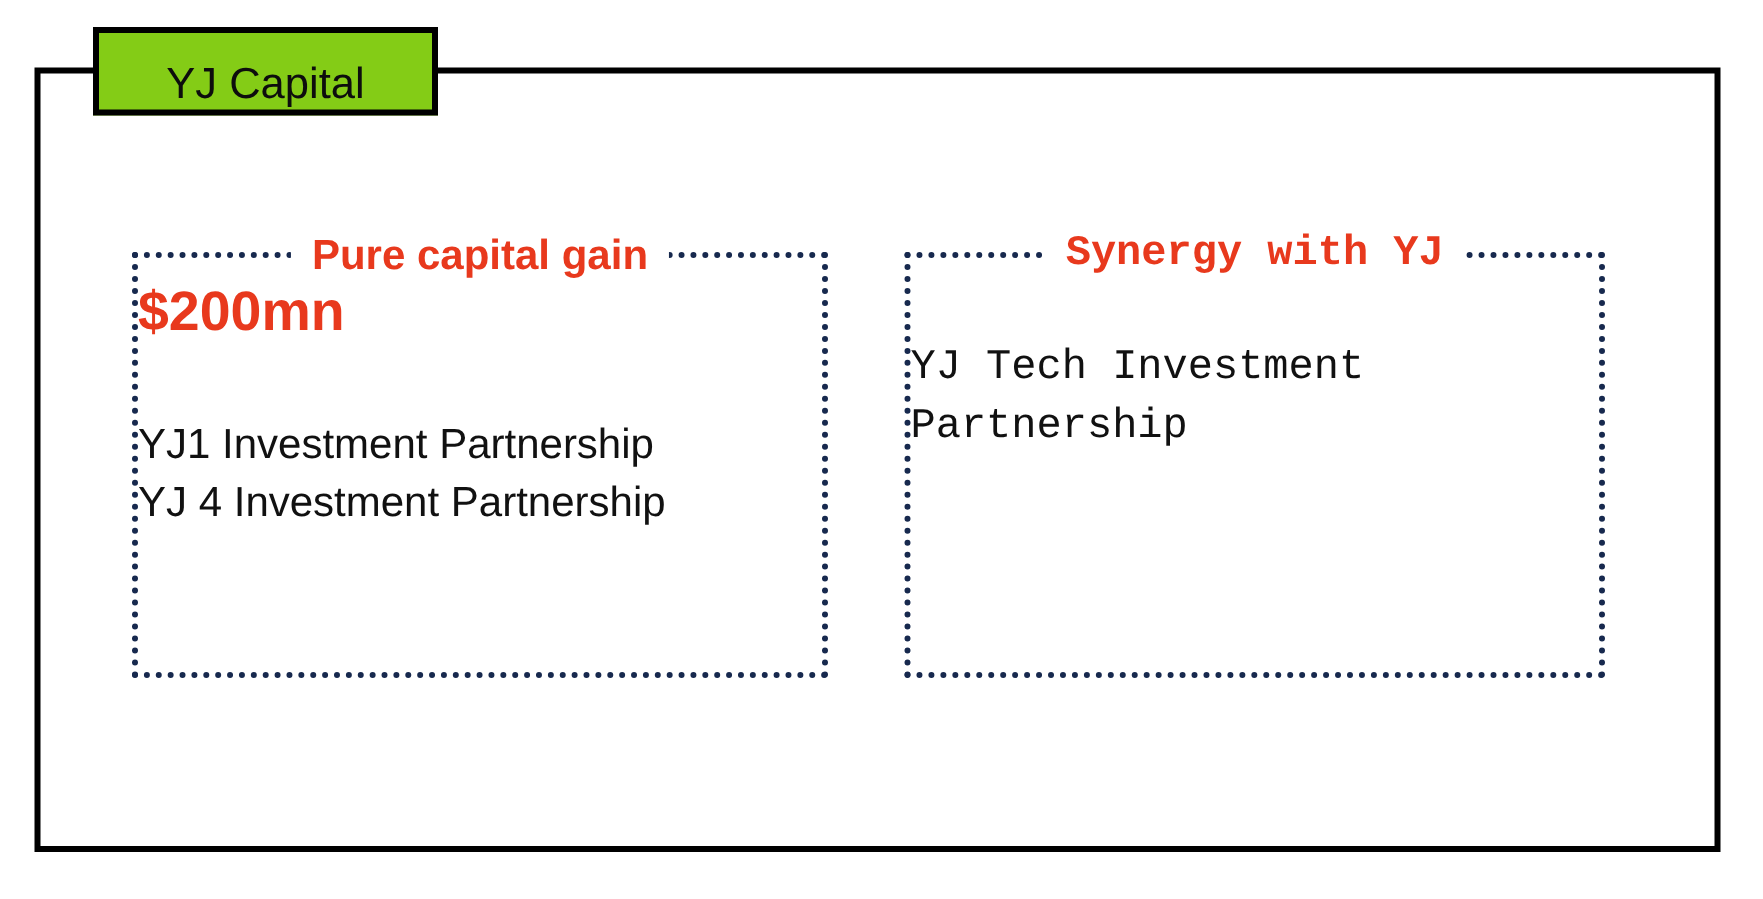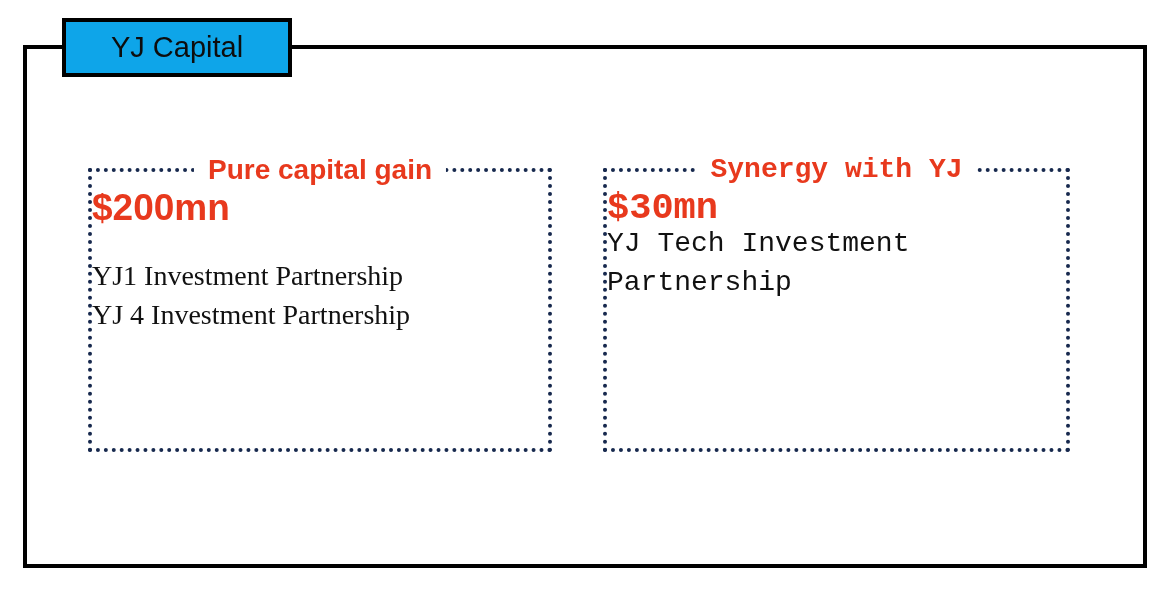--- a/index.html
+++ b/index.html
@@ -26,23 +26,23 @@
     background: #ffffff;
   }
   .tab {
     position: absolute;
     left: 62px;
     top: 18px;
     width: 230px;
     height: 59px;
     border: 4px solid #000000;
     box-sizing: border-box;
-    background: #0ea5e9;
+    background: #84cc16;
     display: flex;
-    align-items: center;
+    align-items: flex-end;
     justify-content: center;
     font-size: 29px;
     color: #0d0d0d;
     z-index: 2;
   }
   .dotted-box {
     position: absolute;
     top: 168px;
     height: 284px;
     border: 4px dotted #17294e;
@@ -78,22 +78,22 @@
     font-size: 37px;
     line-height: 32px;
     font-weight: bold;
     color: #e8391d;
   }
   .box-body {
     font-size: 28px;
     line-height: 39px;
     color: #111111;
   }
-  .left-group .box-body  { margin-top: 32px; font-family: Liberation Serif, serif; }
-  .right-group .box-body { }
+  .left-group .box-body  { margin-top: 52px; }
+  .right-group .box-body { margin-top: 54px; }
 </style>
 </head>
 <body>
 
 <div class="canvas">
 
   <div class="outer-box"></div>
 
   <div class="tab">
     <span>YJ Capital</span>
@@ -103,19 +103,18 @@
     <div class="box-title">Pure capital gain</div>
     <div class="box-amount">$200mn</div>
     <div class="box-body">
       <div class="entity">YJ1 Investment Partnership</div>
       <div class="entity">YJ 4 Investment Partnership</div>
     </div>
   </div>
 
   <div class="dotted-box right-group">
     <div class="box-title">Synergy with YJ</div>
-    <div class="box-amount">$30mn</div>
     <div class="box-body">
       <div class="entity">YJ Tech Investment Partnership</div>
     </div>
   </div>
 
 </div>
 
 </body></html>

